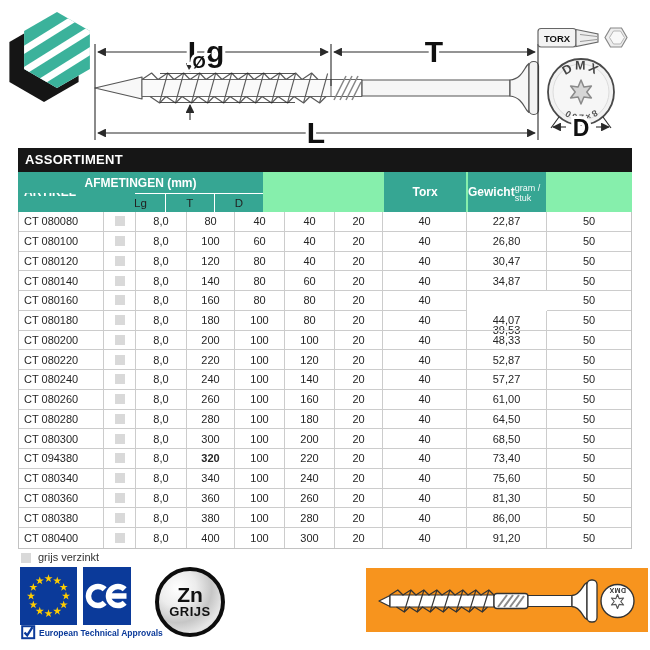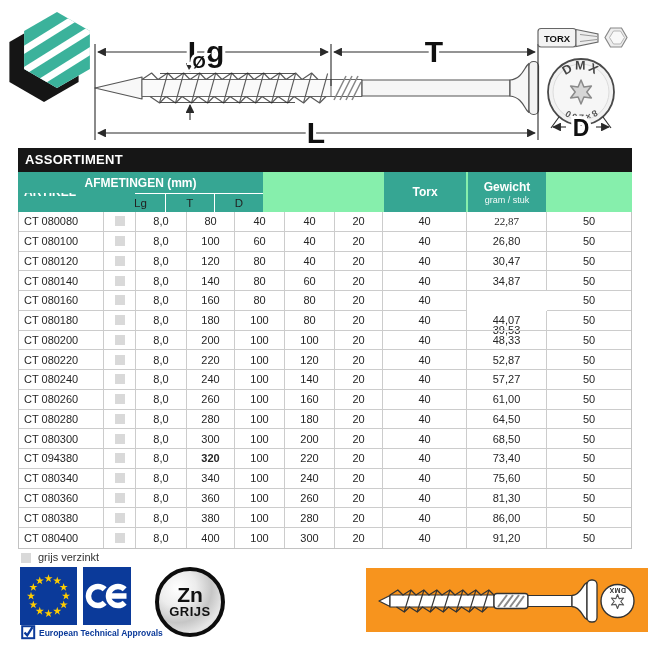--- a/index.html
+++ b/index.html
@@ -14,21 +14,21 @@
   #thead{position:relative;height:40px;background:#86efac;}
   .hcell{position:absolute;background:var(--teal);color:#fff;font-weight:bold;
          display:flex;align-items:center;justify-content:center;font-size:12px;}
   .hsub{font-size:9px;font-weight:normal;opacity:.95;margin-top:1px;}
   #h-artikel{left:0;top:0;width:117px;height:40px;justify-content:flex-start;padding-left:6px;box-sizing:border-box;}
   #h-afm{left:119px;top:0;width:245px;height:40px;background:#fff;display:block;}
   #h-afm-label{position:relative;height:21px;background:var(--teal);display:flex;align-items:center;justify-content:center;}
   #h-afm-sub{margin-top:1px;height:18px;display:flex;gap:1px;}
   #h-afm-sub>div{flex:1;background:var(--teal);display:flex;align-items:center;justify-content:center;font-size:11.5px;}
   #h-torx{left:366px;top:0;width:82px;height:40px;}
-  #h-gew{left:450px;top:0;width:78px;height:40px;flex-direction:column;}
+  #h-gew{left:450px;top:0;width:78px;height:40px;flex-direction:row;}
   #h-ver{left:530px;top:0;width:84px;height:40px;flex-direction:column;}
 
   #tbody{border:1px solid #c2c2c2;border-top:none;width:612px;}
   .trow{display:flex;height:19.76px;}
   .td{box-sizing:border-box;border-right:1px solid #ccc;border-bottom:1px solid #ccc;
       font-size:11px;display:flex;align-items:center;justify-content:center;color:#262626;}
   .trow:last-child .td{border-bottom:none;}
   .td:last-child{border-right:none;flex:1;}
   .td-art{justify-content:flex-start;padding-left:5px;}
   .swatch{width:10px;height:10px;background:var(--swatch);display:inline-block;}
@@ -178,21 +178,21 @@
         <div class="td td-art" style="width: 85px;">CT 080080</div>
         <div class="td" style="width: 32px;">
           <span class="swatch"></span>
         </div>
         <div class="td" style="width: 51px;">8,0</div>
         <div class="td" style="width: 48px;">80</div>
         <div class="td" style="width: 50px;">40</div>
         <div class="td" style="width: 50px;">40</div>
         <div class="td" style="width: 48px;">20</div>
         <div class="td" style="width: 84px;">40</div>
-        <div class="td" style="width: 80px; font-family: Liberation Serif, serif;">22,87</div>
+        <div class="td" style="width: 80px;">22,87</div>
         <div class="td" style="width: 86px;">50</div>
       </div>
       <div class="trow">
         <div class="td td-art" style="width: 85px;">CT 080100</div>
         <div class="td" style="width: 32px;">
           <span class="swatch"></span>
         </div>
         <div class="td" style="width: 51px;">8,0</div>
         <div class="td" style="width: 48px;">100</div>
         <div class="td" style="width: 50px;">60</div>

